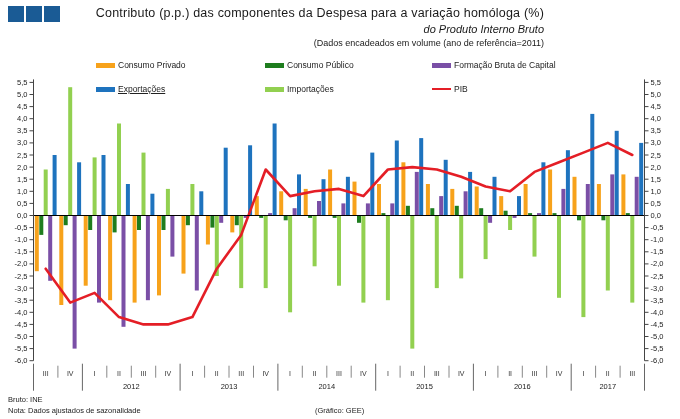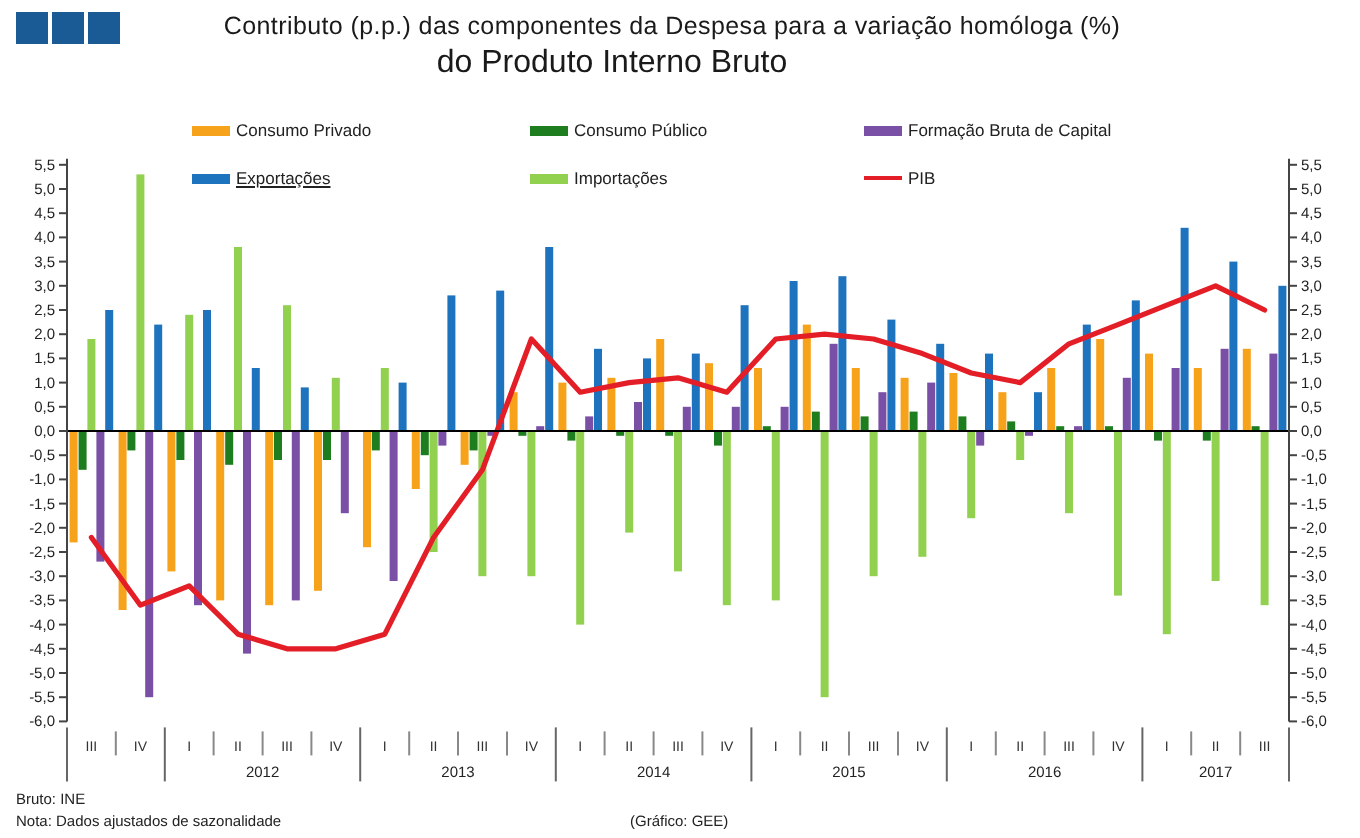--- a/index.html
+++ b/index.html
@@ -1,22 +1,22 @@
 <!DOCTYPE html>
 <html><head>
 <meta charset="utf-8">
 <style>
   html,body{margin:0;padding:0;background:#fff;}
   #app{position:relative;width:680px;height:419px;background:#fff;overflow:hidden;
        font-family:"Liberation Sans",sans-serif;color:#1a1a1a;}
   #logo{position:absolute;left:8px;top:6px;display:flex;gap:2px;}
   .logo-sq{width:16px;height:16px;}
-  #title-block{position:absolute;left:0;top:6px;width:544px;text-align:center;padding-left:34px;}
+  #title-block{position:absolute;left:0;top:6px;width:544px;text-align:right;}
   #title-line1{font-size:12.5px;letter-spacing:.2px;padding-left:60px;}
-  #title-line2{font-size:16px;margin-top:3px;}
+  #title-line2{font-size:11px;margin-top:3px;font-style:italic;}
   #subtitle{font-size:9px;margin-top:3px;}
   .legend-item{position:absolute;display:flex;align-items:center;font-size:8.5px;color:#222;}
   .legend-marker{width:19px;height:5px;margin-right:3px;flex:none;}
   .legend-marker.line{height:2.5px;}
   #chart-wrap{position:absolute;left:0;top:0;width:680px;height:419px;}
   svg text{font-family:"Liberation Sans",sans-serif;}
   .footer-text{position:absolute;font-size:7.5px;color:#222;}
   #footer-fonte{left:8px;top:395px;}
   #footer-nota{left:8px;top:406px;}
   #footer-grafico{left:315px;top:406px;}
@@ -26,20 +26,21 @@
 
 <div id="app">
   <div id="logo">
       <div class="logo-sq" style="background: rgb(26, 91, 149);"></div>
       <div class="logo-sq" style="background: rgb(26, 91, 149);"></div>
       <div class="logo-sq" style="background: rgb(26, 91, 149);"></div>
     </div>
   <div id="title-block">
     <div id="title-line1">Contributo (p.p.) das componentes da Despesa para a variação homóloga (%)</div>
     <div id="title-line2">do Produto Interno Bruto</div>
+    <div id="subtitle">(Dados encadeados em volume (ano de referência=2011)</div>
   </div>
   <div id="legend">
       <div class="legend-item" style="left: 96px; top: 60px; text-align: right;">
         <span class="legend-marker" style="background: rgb(247, 162, 27);"></span>
         <span>Consumo Privado</span>
       </div>
       <div class="legend-item" style="left: 265px; top: 60px;">
         <span class="legend-marker" style="background: rgb(30, 125, 30);"></span>
         <span>Consumo Público</span>
       </div>

